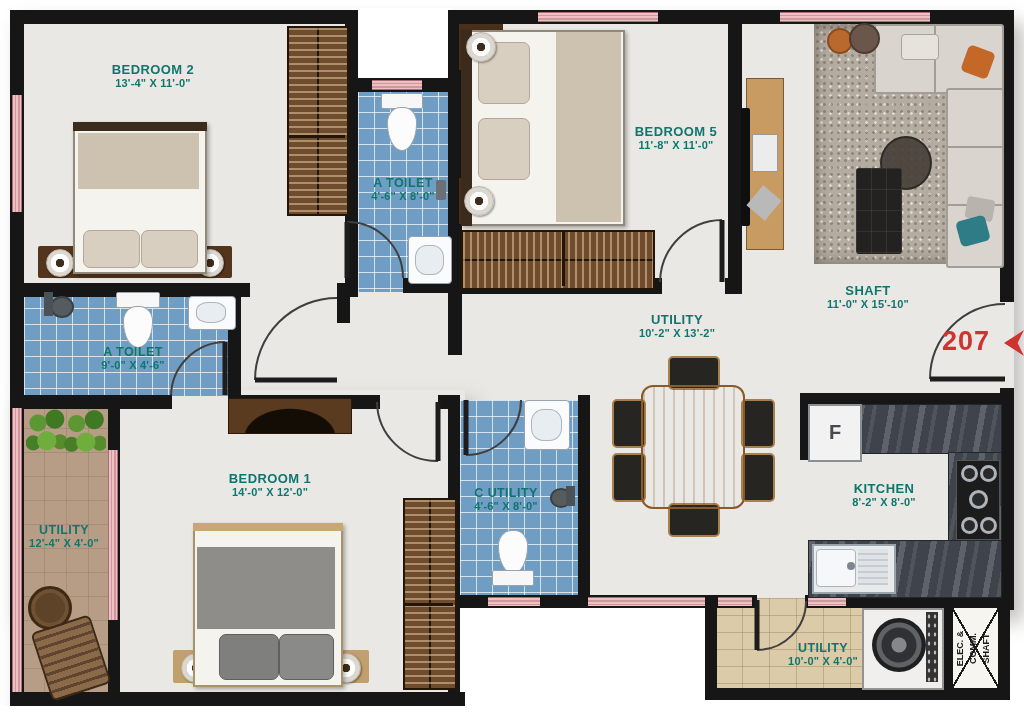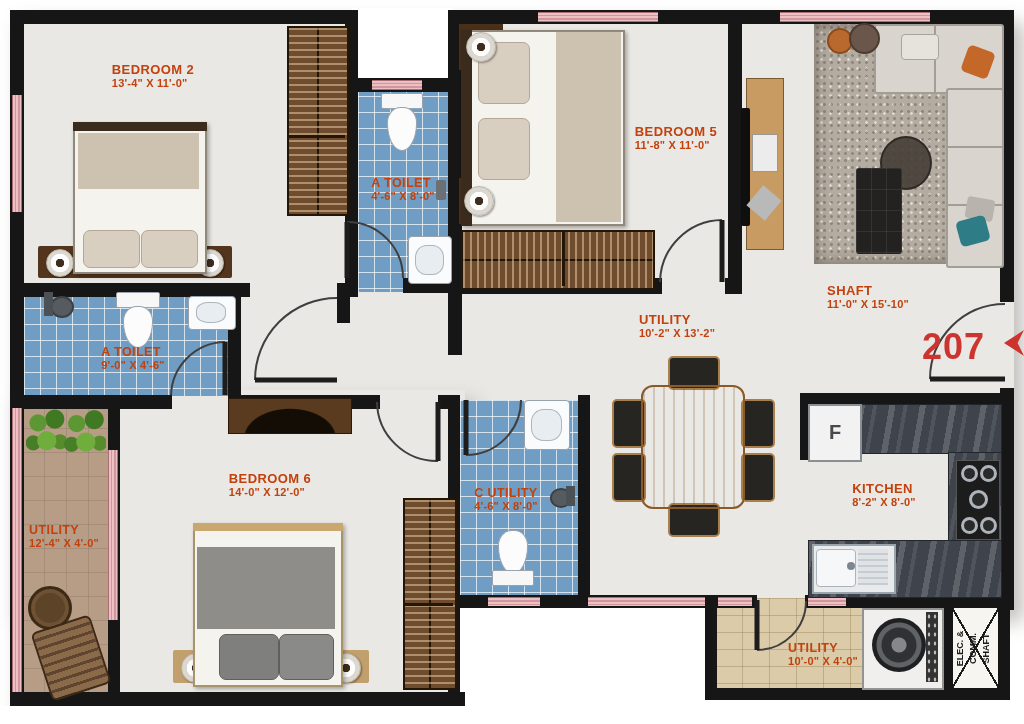--- a/index.html
+++ b/index.html
@@ -9,21 +9,21 @@
   .fl{position:absolute}
   .wl{position:absolute;background:#161616}
   .winH{position:absolute;background:linear-gradient(180deg,#a96f74 0 1px,#eec0c3 1px 3px,#cf969b 3px 4.5px,#eec0c3 4.5px 6.5px,#cf969b 6.5px 8px,#eec0c3 8px 9px,#a96f74 9px 10px)}
   .winV{position:absolute;background:linear-gradient(90deg,#a96f74 0 1px,#eec0c3 1px 3px,#cf969b 3px 4.5px,#eec0c3 4.5px 6.5px,#cf969b 6.5px 8px,#eec0c3 8px 9px,#a96f74 9px 10px)}
   .grayfl{background:#e9e8e4;box-shadow:10px 12px 18px rgba(120,115,108,.45)}
   .tile{background-color:#6f9dc4;background-image:linear-gradient(rgba(255,255,255,.7) 1.5px,transparent 1.5px),linear-gradient(90deg,rgba(255,255,255,.7) 1.5px,transparent 1.5px);background-size:16px 16px}
   .balc{background-color:#b79c86;background-image:linear-gradient(rgba(0,0,0,.09) 1px,transparent 1px),linear-gradient(90deg,rgba(0,0,0,.09) 1px,transparent 1px);background-size:22px 24px}
   .util{background-color:#dbcba8;background-image:linear-gradient(rgba(150,125,85,.4) 1px,transparent 1px),linear-gradient(90deg,rgba(150,125,85,.4) 1px,transparent 1px);background-size:27px 17px}
   .white{background:#ffffff}
   .rug{background-color:#b4aba1;background-image:radial-gradient(rgba(85,75,65,.4) 1px,transparent 1.8px),radial-gradient(rgba(255,255,255,.55) 1px,transparent 1.6px);background-size:7px 7px,9px 9px;background-position:0 0,3px 4px;box-shadow:inset 0 0 16px rgba(70,60,50,.6)}
-  .lbl{position:absolute;transform:translateX(-50%);color:#c2410c;white-space:nowrap;z-index:30}
+  .lbl{position:absolute;transform:translateX(-50%);text-align:center;color:#0f766e;white-space:nowrap;z-index:30}
   .rname{font-weight:bold;font-size:13px;letter-spacing:.4px}
   .rdim{font-weight:bold;font-size:11px;letter-spacing:.2px}
   .wrd{position:absolute;border:2px solid #241607;background:
        repeating-linear-gradient(180deg,rgba(226,199,160,.55) 0 2px,rgba(0,0,0,0) 2px 7px),
        linear-gradient(90deg,transparent calc(50% - 1px),#241607 calc(50% - 1px) calc(50% + 1px),transparent calc(50% + 1px)),#6e4c2d}
   .wrdH{position:absolute;border:2px solid #241607;background:
        repeating-linear-gradient(90deg,rgba(226,199,160,.55) 0 2px,rgba(0,0,0,0) 2px 7px),
        linear-gradient(180deg,transparent calc(50% - 1px),#241607 calc(50% - 1px) calc(50% + 1px),transparent calc(50% + 1px)),#6e4c2d}
   .split{position:absolute;background:#241607}
   .lamp{position:absolute;border-radius:50%;border:1px solid #b9b4aa;background:radial-gradient(circle,#3e2d1d 0 4px,#fdfdfd 4.5px 9px,#dcd8d0 9.5px);box-shadow:1px 1px 2px rgba(0,0,0,.4)}
@@ -257,41 +257,41 @@
   </div>
   <div class="lbl" style="left:677px;top:312px">
     <div class="rname">UTILITY</div>
     <div class="rdim">10'-2" X 13'-2"</div>
   </div>
   <div class="lbl" style="left:133px;top:345px">
     <div class="rname" style="font-size:12.5px">A TOILET</div>
     <div class="rdim">9'-0" X 4'-6"</div>
   </div>
   <div class="lbl" style="left:270px;top:471px">
-    <div class="rname">BEDROOM 6</div>
+    <div class="rname">BEDROOM 1</div>
     <div class="rdim">14'-0" X 12'-0"</div>
   </div>
   <div class="lbl" style="left:506px;top:486px">
     <div class="rname" style="font-size:12.5px">C UTILITY</div>
     <div class="rdim">4'-6" X 8'-0"</div>
   </div>
   <div class="lbl" style="left:64px;top:523px">
     <div class="rname" style="font-size:12.5px">UTILITY</div>
     <div class="rdim">12'-4" X 4'-0"</div>
   </div>
   <div class="lbl" style="left:884px;top:481px">
     <div class="rname">KITCHEN</div>
     <div class="rdim">8'-2" X 8'-0"</div>
   </div>
   <div class="lbl" style="left:823px;top:641px">
     <div class="rname" style="font-size:12.5px">UTILITY</div>
     <div class="rdim">10'-0" X 4'-0"</div>
   </div>
 
-  <div class="a redtxt z40" style="left:922px;top:326px;font-size:36px;letter-spacing:1px">207</div>
+  <div class="a redtxt z40" style="left:942px;top:326px;font-size:27px;letter-spacing:1px">207</div>
   <div class="a z40" style="left:1004px;top:330px;width:20px;height:26px;background:#cd3430;clip-path:polygon(0 50%,100% 0,68% 50%,100% 100%)"></div>
 
   <div class="a z30" style="left:936px;top:626px;width:80px;height:45px;transform:rotate(-90deg);text-align:center;font-weight:bold;font-size:9px;color:#1c1c1c;line-height:1.45">
     <div>ELEC. &amp;</div>
     <div>COMM.</div>
     <div>SHAFT</div>
   </div>
 
 </div>
 

